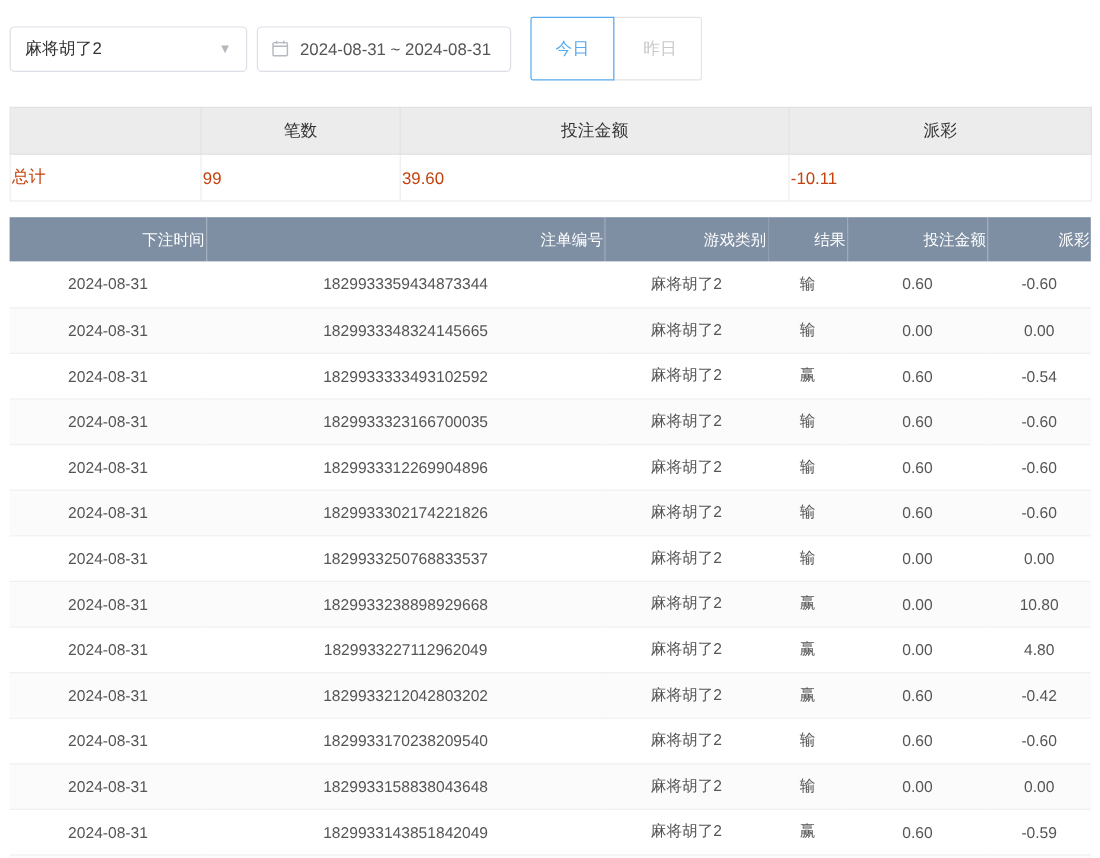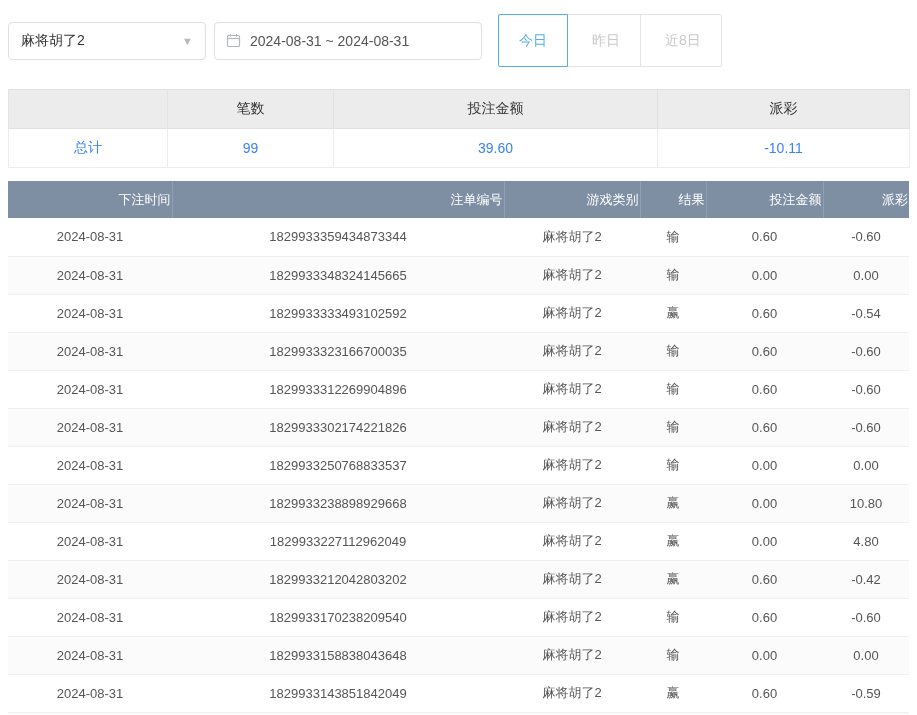--- a/index.html
+++ b/index.html
@@ -13,21 +13,21 @@
 
   
   .toolbar { display: flex; align-items: center; padding: 14px 8px 0 8px; }
   .select {
     width: 198px; height: 38px; border: 1px solid #dcdfe6; border-radius: 4px;
     display: flex; align-items: center; justify-content: space-between;
     padding: 0 12px; font-size: 14px; color: #333; background: #fff; cursor: pointer;
   }
   .caret { color: #b4b8bf; font-size: 11px; }
   .date-input {
-    margin-left: 8px; width: 268px; height: 38px; border: 1px solid #dcdfe6;
+    margin-left: 8px; width: 212px; height: 38px; border: 1px solid #dcdfe6;
     border-radius: 4px; display: flex; align-items: center; gap: 9px;
     padding: 0 11px; font-size: 14px; color: #555; background: #fff; cursor: pointer;
   }
   .cal-icon { display: inline-flex; color: #b4b8bf; }
   .btn-group { margin-left: 16px; display: flex; }
   .qbtn {
     height: 53px; min-width: 64px; padding: 0 20px; background: #fff;
     border: 1px solid #e4e4e4; color: #c9c9c9; font-size: 14px; cursor: pointer;
     font-family: inherit;
   }
@@ -42,21 +42,21 @@
   }
 
   
   table { border-collapse: collapse; table-layout: fixed; }
   .summary { margin: 22px 8px 0 8px; width: 901px; font-size: 14px; }
   .summary th {
     background: #ececec; height: 39px; font-weight: 400; color: #333;
     border: 1px solid #e2e2e2; text-align: center;
   }
   .summary td {
-    height: 39px; text-align: center; color: #3b82f6; background: #fff;
+    height: 39px; color: #c2410c; background: #fff;
     border: 1px solid #ededed;
   }
 
   
   .main { margin: 13px 8px 0 8px; width: 901px; font-size: 13px; }
   .main thead th {
     background: var(--thead); color: #fff; height: 37px; font-weight: 400;
     text-align: right; border-right: 1px solid rgba(255,255,255,0.14);
   }
   .main thead th:last-child { border-right: none; }
@@ -86,21 +86,20 @@
         <line x1="4.5" y1="1" x2="4.5" y2="3.5"></line>
         <line x1="10.5" y1="1" x2="10.5" y2="3.5"></line>
       </svg>
     </span>
     <span>2024-08-31 ~ 2024-08-31</span>
   </div>
 
   <div class="btn-group">
     <button class="qbtn active">今日</button>
     <button class="qbtn">昨日</button>
-    <button class="qbtn">近8日</button>
   </div>
 
 </div>
 
 <table class="summary">
   <colgroup>
       <col style="width:159px">
       <col style="width:166px">
       <col style="width:324px">
       <col style="width:252px">

